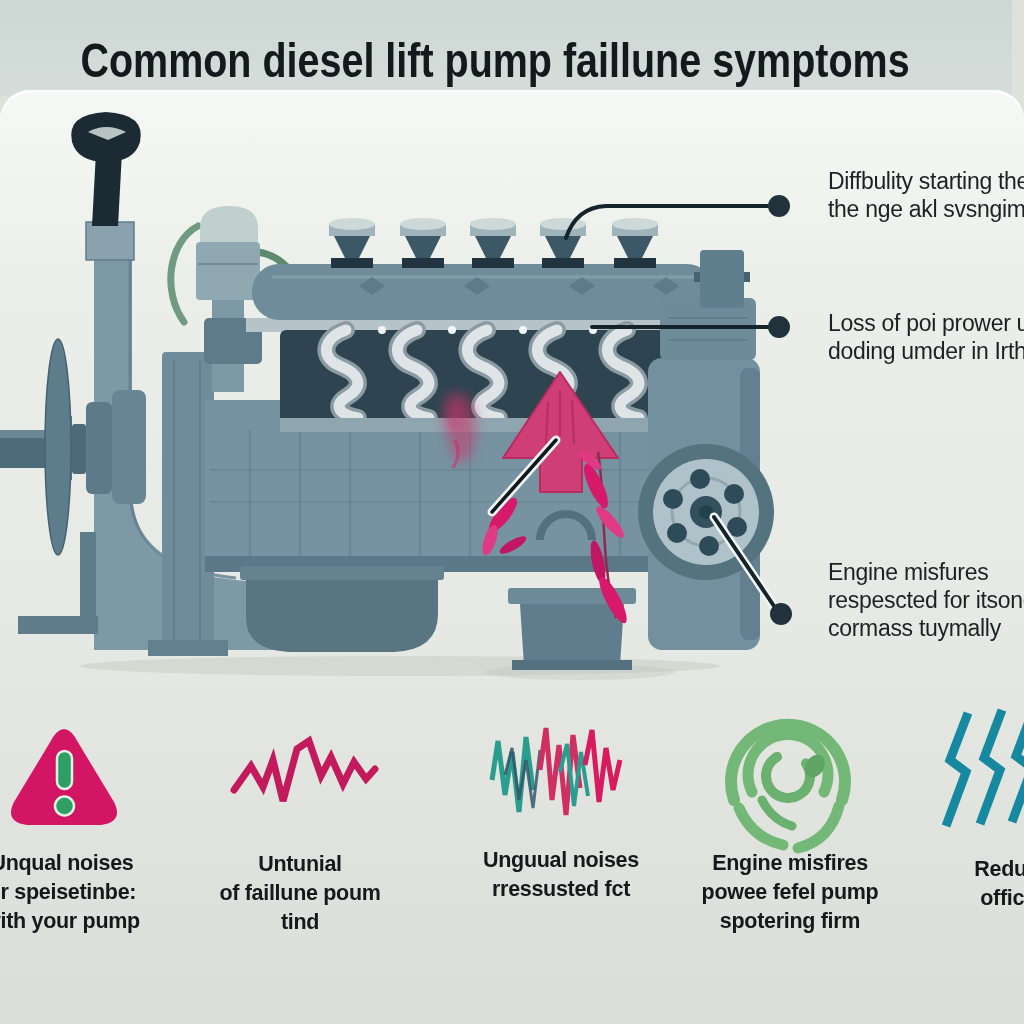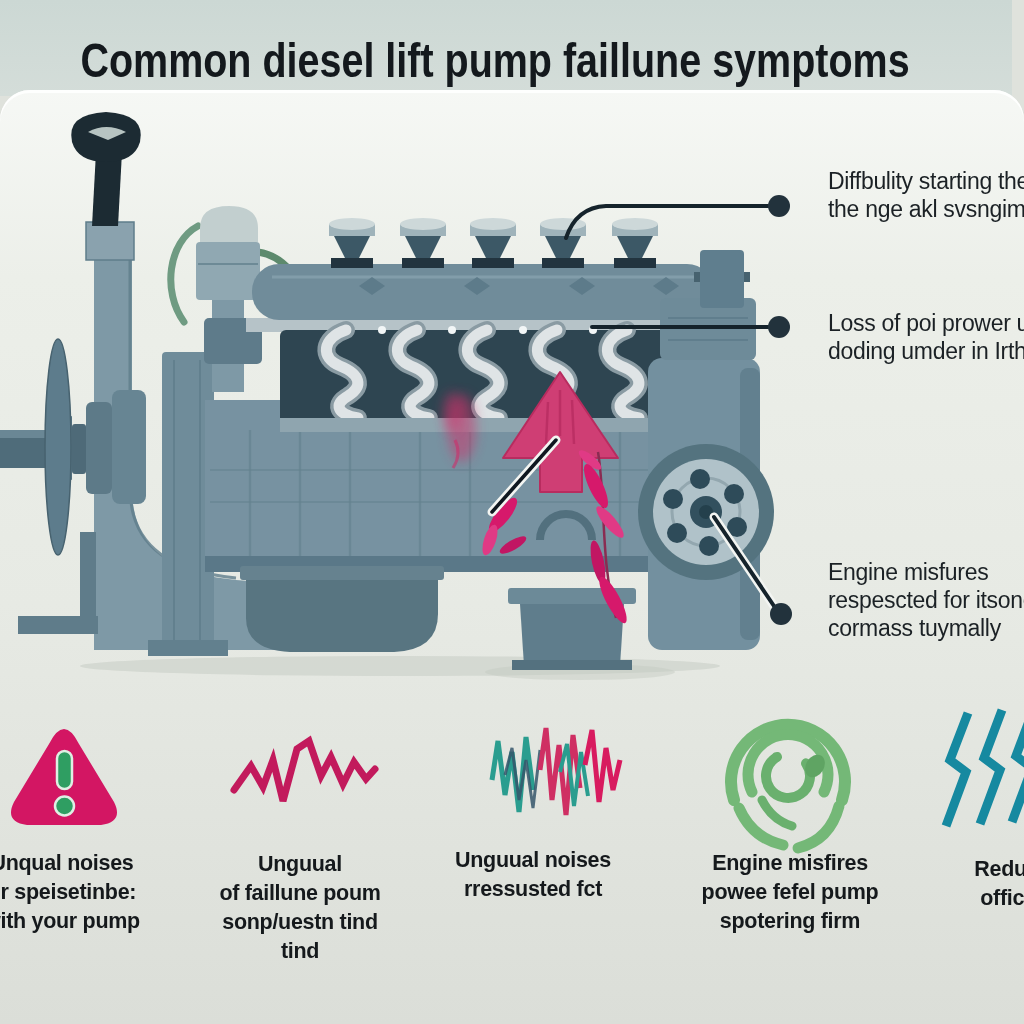--- a/index.html
+++ b/index.html
@@ -289,26 +289,25 @@
   <div>respescted for itsone l</div>
   <div>cormass tuymally</div>
 </div>
 
 <div class="caption" style="left:-63px;top:849px">
   <div>Unqual noises</div>
   <div>or speisetinbe:</div>
   <div>with your pump</div>
 </div>
 <div class="caption" style="left:175px;top:850px">
-  <div>Unguual</div>
+  <div>Untunial</div>
   <div>of faillune poum</div>
-  <div>sonp/uestn tind</div>
   <div>tind</div>
 </div>
-<div class="caption" style="left:408px;top:846px">
+<div class="caption" style="left:436px;top:846px">
   <div>Unguual noises</div>
   <div>rressusted fct</div>
 </div>
 <div class="caption" style="left:665px;top:849px">
   <div>Engine misfires</div>
   <div>powee fefel pump</div>
   <div>spotering firm</div>
 </div>
 <div class="caption" style="left:883px;top:855px">
   <div>Redutr</div>

